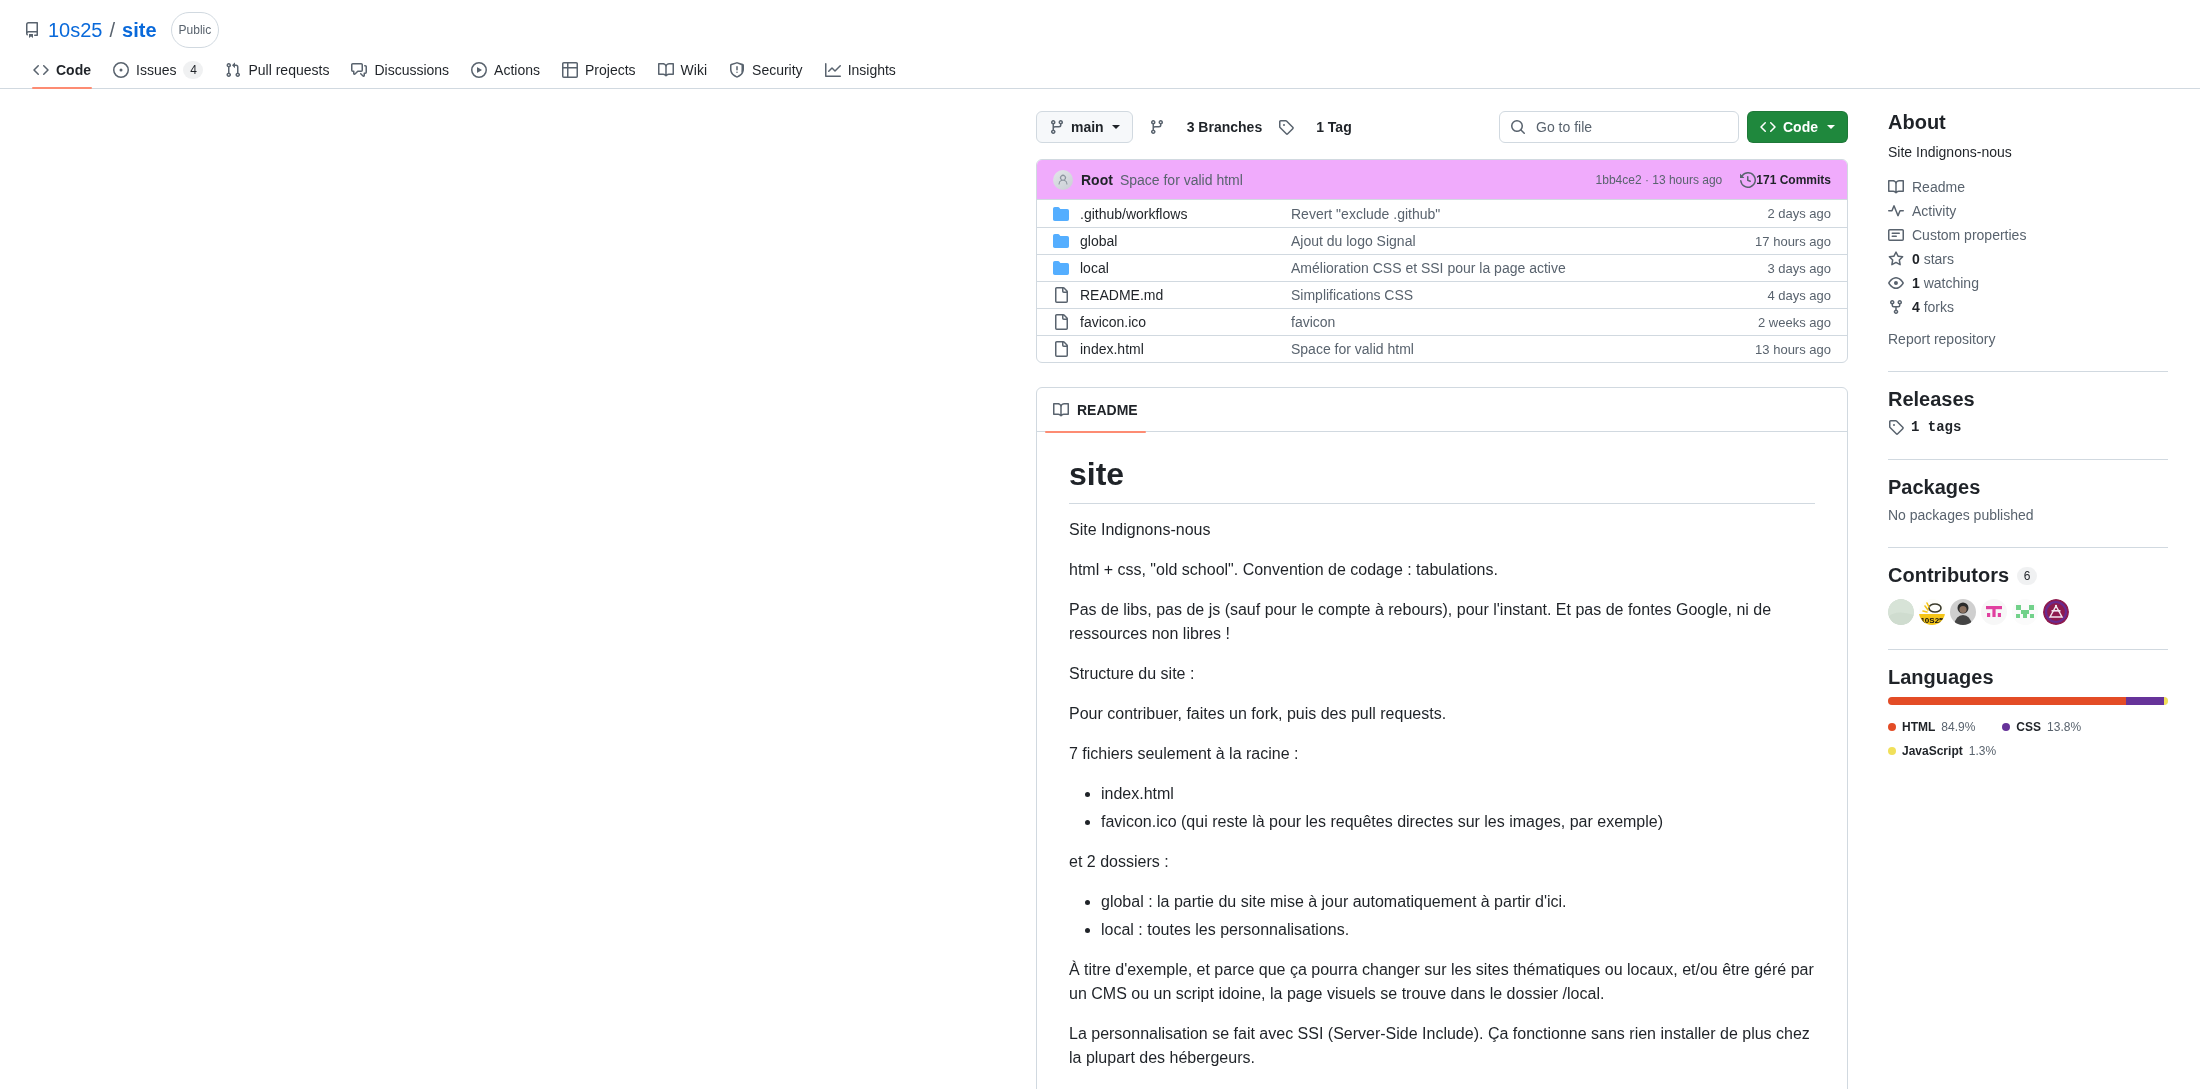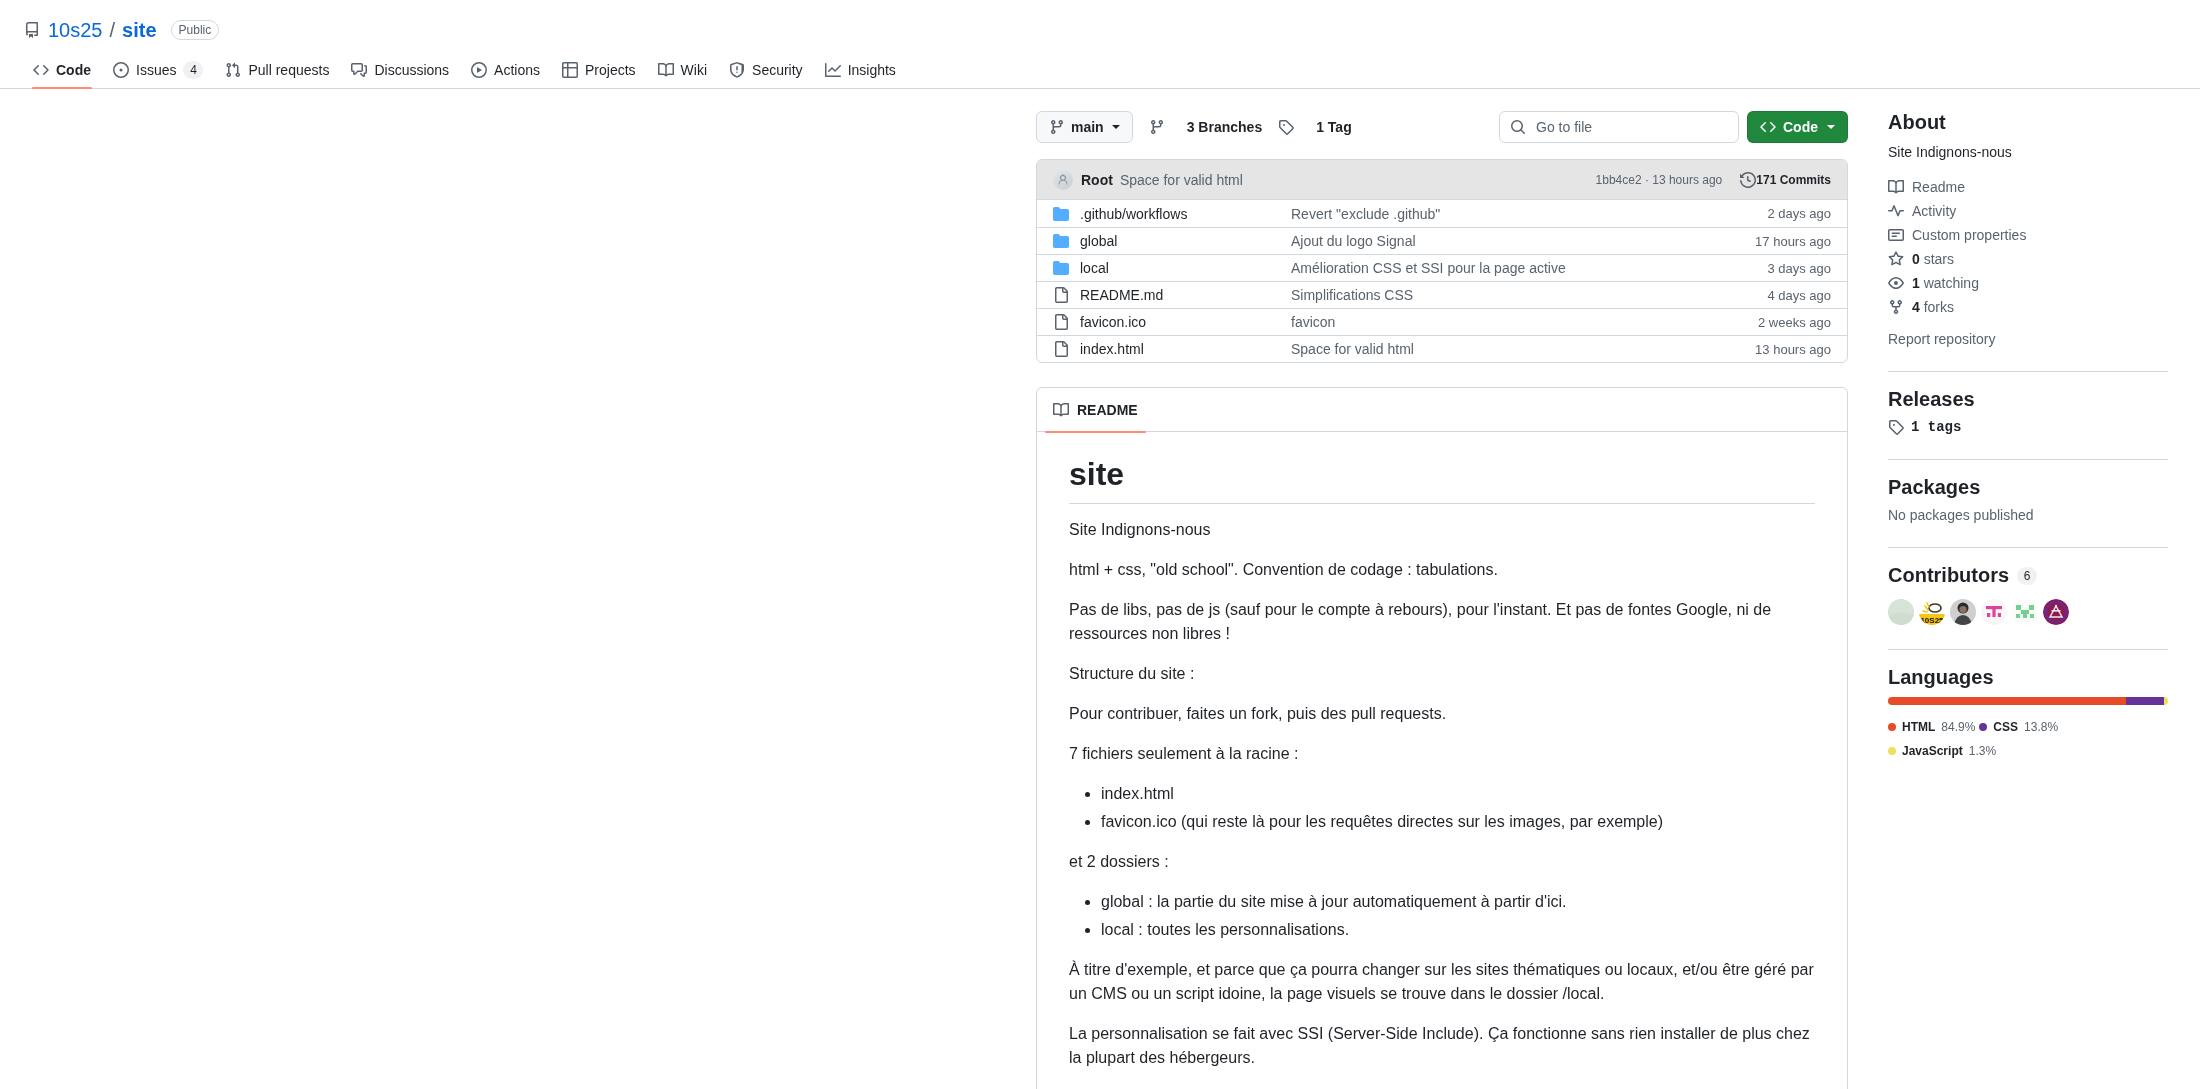--- a/index.html
+++ b/index.html
@@ -30,21 +30,21 @@
   .slash { color: #59636e; font-size: 20px; font-weight: 300; margin: 0 -1px; }
   .repo-link { color: #0969da; font-size: 20px; font-weight: 600; }
   .visibility-badge {
     margin-left: 6px;
     font-size: 12px;
     line-height: 18px;
     color: #59636e;
     border: 1px solid #d1d9e0;
     border-radius: 2em;
     padding: 0 7px;
-    height: 20px;
+    height: 36px;
     display: inline-flex;
     align-items: center;
     font-weight: 500;
   }
 
   
   .nav-wrap {
     padding: 0 24px;
     border-bottom: 1px solid #d1d9e0;
     background: #ffffff;
@@ -204,21 +204,21 @@
   
   .file-table {
     border: 1px solid #d1d9e0;
     border-radius: 6px;
     overflow: hidden;
     background: #ffffff;
   }
   .commit-bar {
     display: flex;
     align-items: center;
-    background: #e5e5e5;
+    background: #f0abfc;
     border-bottom: 1px solid #d1d9e0;
     padding: 0 16px;
     height: 40px;
     font-size: 14px;
   }
   .avatar-sm {
     width: 20px; height: 20px;
     border-radius: 50%;
     background: linear-gradient(145deg,#e3e6ea,#c9ced4);
     margin-right: 8px;
@@ -402,21 +402,21 @@
     height: 8px;
     border-radius: 6px;
     overflow: hidden;
     margin-bottom: 12px;
     background: #eaeef2;
   }
   .lang-seg { height: 100%; }
   .lang-legend {
     display: flex;
     flex-wrap: wrap;
-    gap: 4px 4px;
+    gap: 4px 27px;
   }
   .lang-item {
     display: inline-flex;
     align-items: center;
     gap: 6px;
     font-size: 12px;
     cursor: pointer;
     line-height: 20px;
   }
   .lang-dot {

